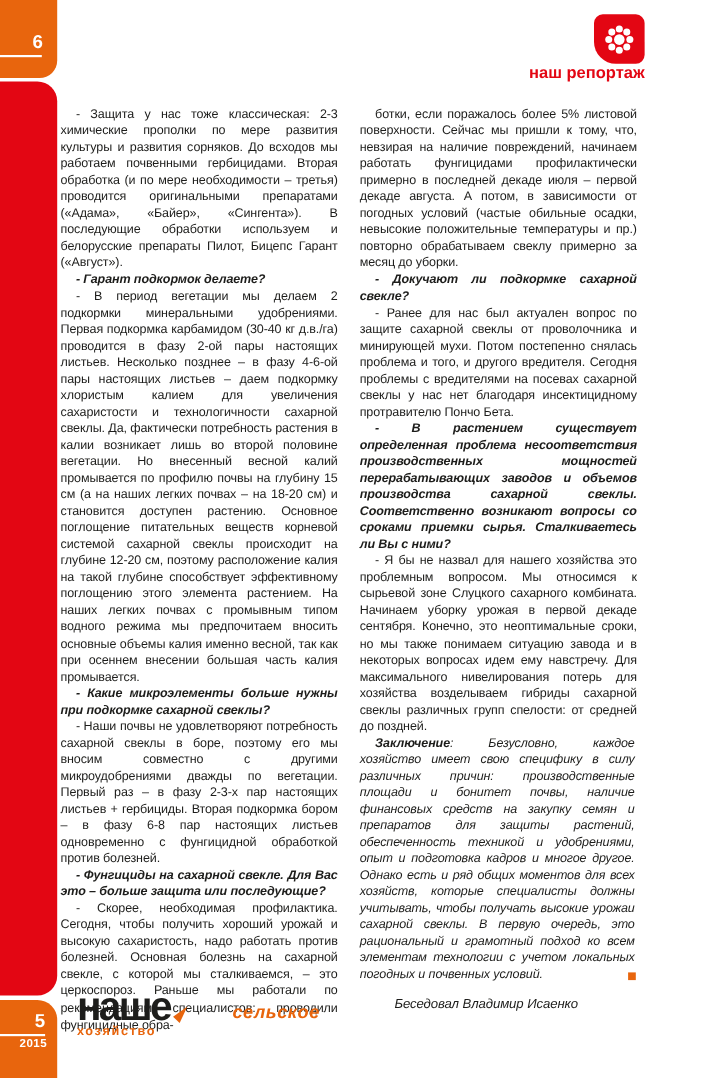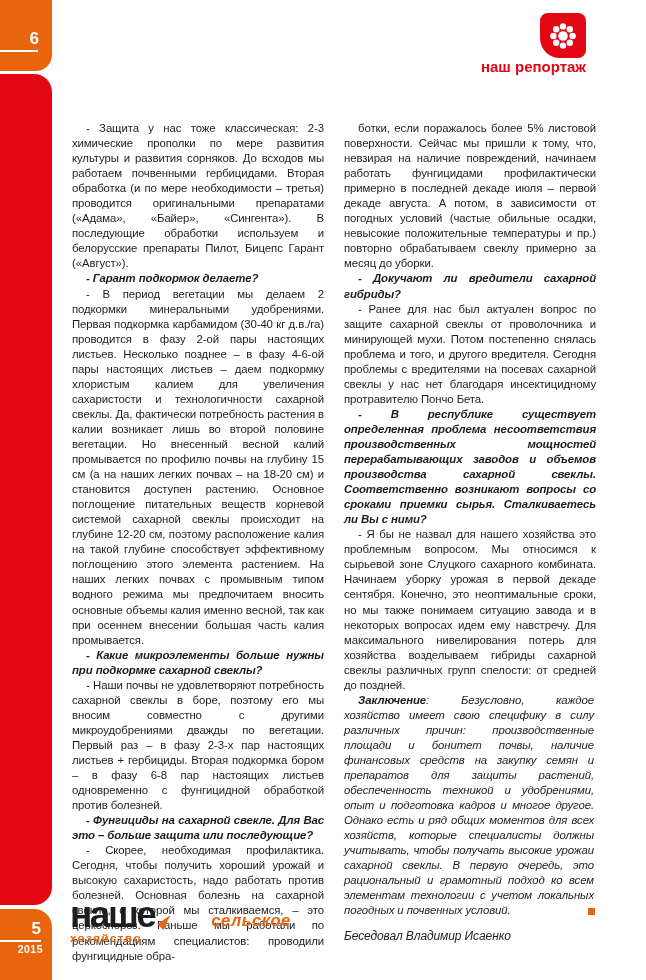--- a/index.html
+++ b/index.html
@@ -44,37 +44,37 @@
     background:#e30613; border-radius:8px 8px 8px 20px;
   }
   .badge svg { display:block; margin:7px auto 0; }
   .section-label {
     position:absolute; right:60px; top:59px;
     color:#e30613; font-weight:bold; font-size:15px; line-height:1;
   }
 
   
   .columns {
-    position:absolute; left:72px; top:97px; width:524px;
-    display:flex; gap:20px;margin-top:24px;
+    position:absolute; left:55px; top:97px; width:524px;
+    display:flex; gap:20px;
   }
   .column {
     width:258px; font-size:11.4px; line-height:15.05px;
     color:#1d1d1b; text-align:justify; letter-spacing:-0.1px;
   }
   .column p { margin:0; text-indent:14px; }
   .question { font-weight:bold; font-style:italic; }
   .conclusion { font-style:italic; position:relative; padding-right:2px; }
   .concl-label { font-weight:bold; }
   .end-marker {
     position:absolute; right:1px; bottom:3px; width:7px; height:7px;
     background:#e8650d;
   }
   .byline {
-    margin-top:11px; text-align:left; padding-right:22px;
+    margin-top:11px; text-align:center; padding-right:22px;
     font-style:italic; font-size:12px; color:#1d1d1b;
   }
 
   
   .logo { position:absolute; left:70px; top:896px; color:#1d1d1b; }
   .logo-row1 { display:flex; align-items:flex-end; height:34px; }
   .logo-word1 {
     font-weight:bold; font-size:37px; letter-spacing:-2.5px; line-height:0.8;
   }
   .logo-triangle {
@@ -135,23 +135,23 @@
         <p class="question">- Гарант подкормок делаете?</p>
         <p class="answer">- В период вегетации мы делаем 2 подкормки минеральными удобрениями. Первая подкормка карбамидом (30-40 кг д.в./га) проводится в фазу 2-ой пары настоящих листьев. Несколько позднее – в фазу 4-6-ой пары настоящих листьев – даем подкормку хлористым калием для увеличения сахаристости и технологичности сахарной свеклы. Да, фактически потребность растения в калии возникает лишь во второй половине вегетации. Но внесенный весной калий промывается по профилю почвы на глубину 15 см (а на наших легких почвах – на 18-20 см) и становится доступен растению. Основное поглощение питательных веществ корневой системой сахарной свеклы происходит на глубине 12-20 см, поэтому расположение калия на такой глубине способствует эффективному поглощению этого элемента растением. На наших легких почвах с промывным типом водного режима мы предпочитаем вносить основные объемы калия именно весной, так как при осеннем внесении большая часть калия промывается.</p>
         <p class="question">- Какие микроэлементы больше нужны при подкормке сахарной свеклы?</p>
         <p class="answer">- Наши почвы не удовлетворяют потребность сахарной свеклы в боре, поэтому его мы вносим совместно с другими микроудобрениями дважды по вегетации. Первый раз – в фазу 2-3-х пар настоящих листьев + гербициды. Вторая подкормка бором – в фазу 6-8 пар настоящих листьев одновременно с фунгицидной обработкой против болезней.</p>
         <p class="question">- Фунгициды на сахарной свекле. Для Вас это – больше защита или последующие?</p>
         <p class="answer">- Скорее, необходимая профилактика. Сегодня, чтобы получить хороший урожай и высокую сахаристость, надо работать против болезней. Основная болезнь на сахарной свекле, с которой мы сталкиваемся, – это церкоспороз. Раньше мы работали по рекомендациям специалистов: проводили фунгицидные обра-</p>
       </div>
     <div class="column">
       <div>
           <p class="answer">ботки, если поражалось более 5% листовой поверхности. Сейчас мы пришли к тому, что, невзирая на наличие повреждений, начинаем работать фунгицидами профилактически примерно в последней декаде июля – первой декаде августа. А потом, в зависимости от погодных условий (частые обильные осадки, невысокие положительные температуры и пр.) повторно обрабатываем свеклу примерно за месяц до уборки.</p>
-          <p class="question">- Докучают ли вредители сахарной гибриды?</p>
+          <p class="question">- Докучают ли подкормке сахарной свекле?</p>
           <p class="answer">- Ранее для нас был актуален вопрос по защите сахарной свеклы от проволочника и минирующей мухи. Потом постепенно снялась проблема и того, и другого вредителя. Сегодня проблемы с вредителями на посевах сахарной свеклы у нас нет благодаря инсектицидному протравителю Пончо Бета.</p>
-          <p class="question">- В республике существует определенная проблема несоответствия производственных мощностей перерабатывающих заводов и объемов производства сахарной свеклы. Соответственно возникают вопросы со сроками приемки сырья. Сталкиваетесь ли Вы с ними?</p>
+          <p class="question">- В растением существует определенная проблема несоответствия производственных мощностей перерабатывающих заводов и объемов производства сахарной свеклы. Соответственно возникают вопросы со сроками приемки сырья. Сталкиваетесь ли Вы с ними?</p>
           <p class="answer">- Я бы не назвал для нашего хозяйства это проблемным вопросом. Мы относимся к сырьевой зоне Слуцкого сахарного комбината. Начинаем уборку урожая в первой декаде сентября. Конечно, это неоптимальные сроки, но мы также понимаем ситуацию завода и в некоторых вопросах идем ему навстречу. Для максимального нивелирования потерь для хозяйства возделываем гибриды сахарной свеклы различных групп спелости: от средней до поздней.</p>
           <p class="conclusion"><span class="concl-label">Заключение</span><span>: Безусловно, каждое хозяйство имеет свою специфику в силу различных причин: производственные площади и бонитет почвы, наличие финансовых средств на закупку семян и препаратов для защиты растений, обеспеченность техникой и удобрениями, опыт и подготовка кадров и многое другое. Однако есть и ряд общих моментов для всех хозяйств, которые специалисты должны учитывать, чтобы получать высокие урожаи сахарной свеклы. В первую очередь, это рациональный и грамотный подход ко всем элементам технологии с учетом локальных погодных и почвенных условий.</span><span class="end-marker"></span></p>
         </div>
       <div class="byline">Беседовал Владимир Исаенко</div>
     </div>
   </div>
 
   <div class="logo">
     <div class="logo-row1">
       <span class="logo-word1">наше</span>

